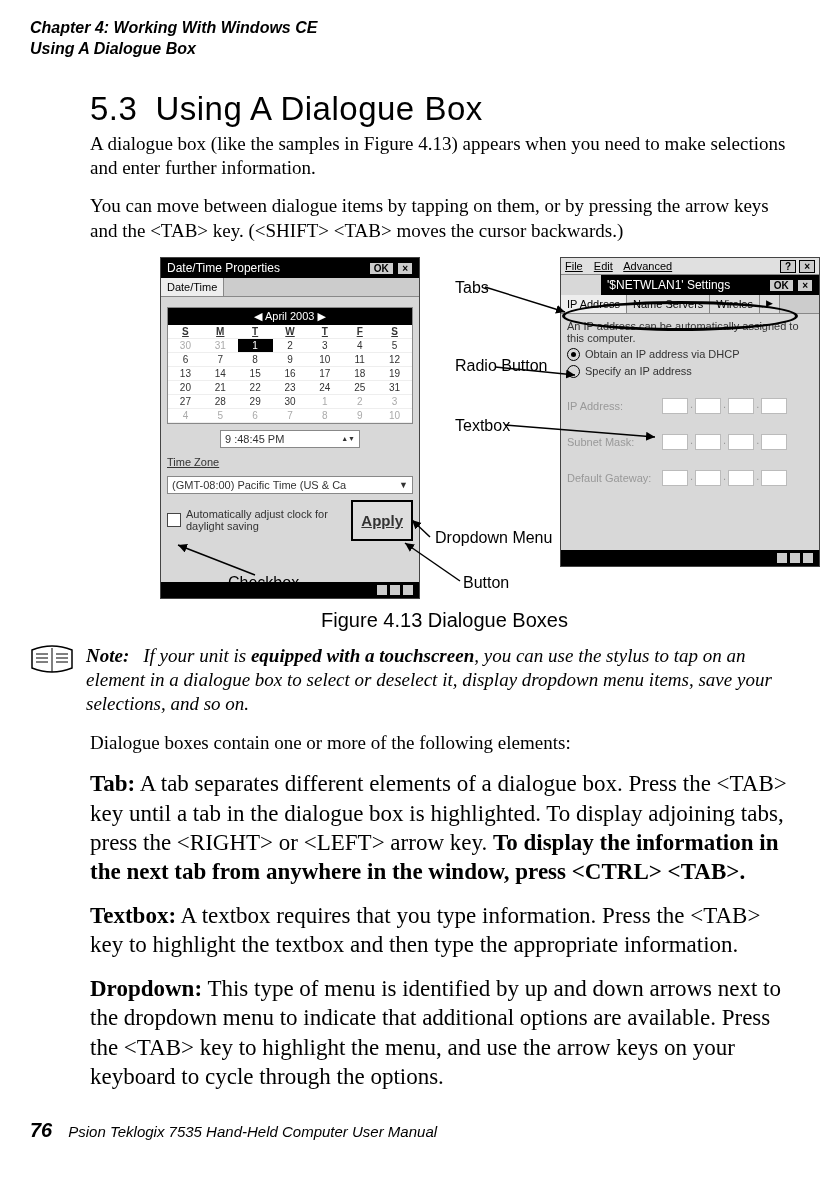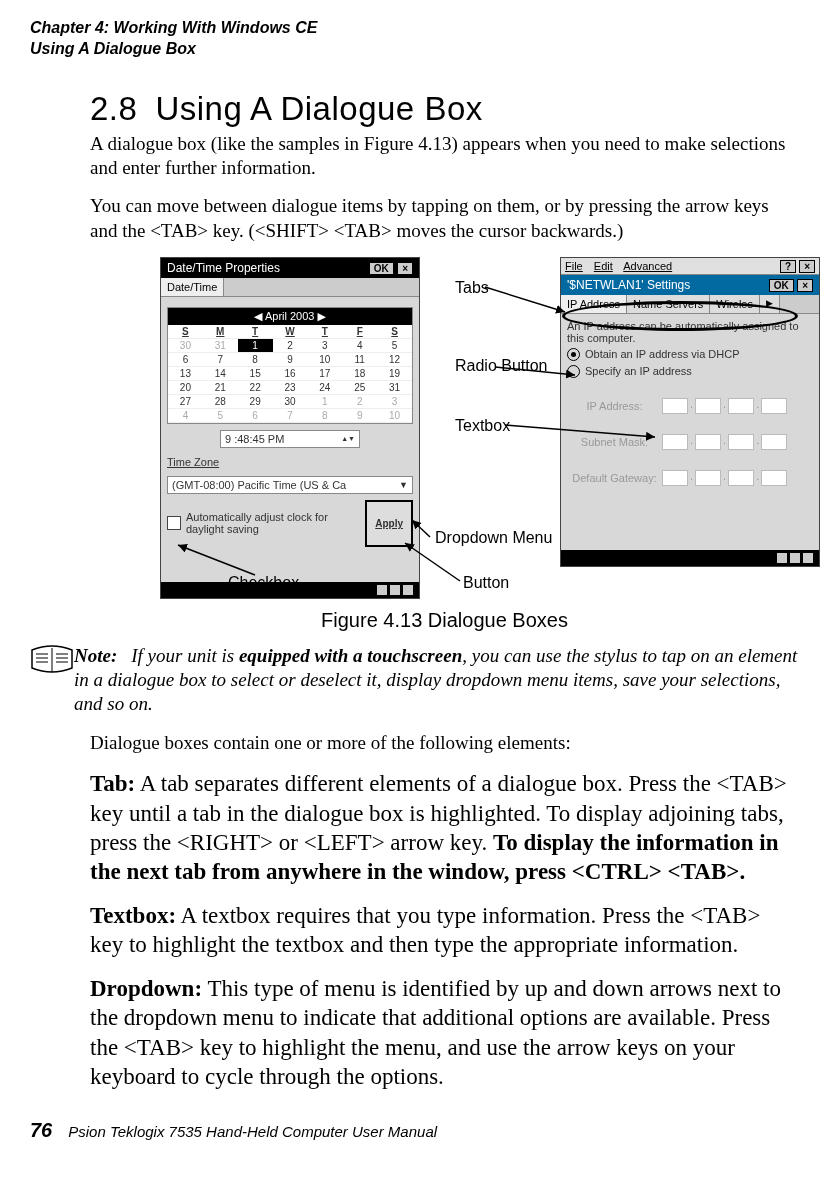--- a/index.html
+++ b/index.html
@@ -66,28 +66,29 @@
     align-items: center;
   }
   .ss-menubar {
     background: #e0e0e0;
     border-bottom: 1px solid #888;
     font-family: Arial, sans-serif;
     font-size: 11px;
     padding: 2px 4px;
   }
   .ss-subtitle {
-    background: #0369a1;
+    background: #000000;
     color: #fff;
     font-family: Arial, sans-serif;
     font-size: 12px;
     padding: 3px 6px;
     display: flex;
     justify-content: space-between;
     align-items: center;
+    margin-left: 40px;
   }
   .ss-tab-row {
     display: flex;
     font-family: Arial, sans-serif;
     font-size: 11px;
     background: #ccc;
     border-bottom: 1px solid #888;
   }
   .ss-tab {
     padding: 3px 6px;
@@ -163,39 +164,39 @@
     width: 12px;
     height: 12px;
     border: 1px solid #444;
     background: #fff;
     margin-right: 5px;
     flex-shrink: 0;
   }
   .apply-btn {
     border: 2px solid #000;
     background: #ddd;
-    font-size: 10px;
-    padding: 16px 8px;
+    font-size: 15px;
+    padding: 10px 8px;
     font-weight: bold;
     text-decoration: underline;
   }
   .radio-row { display: flex; align-items: center; margin: 4px 0; }
   .radio-o {
     width: 11px; height: 11px;
     border: 1px solid #000;
     border-radius: 50%;
     margin-right: 5px;
     display: inline-flex;
     align-items: center;
     justify-content: center;
     flex-shrink: 0;
   }
   .radio-o .dot { width: 5px; height: 5px; background: #000; border-radius: 50%; }
   .ip-grid { margin-top: 6px; font-size: 11px; color: #999; }
-  .ip-row { display: flex; align-items: center; margin: 20px 0; text-align: center; }
+  .ip-row { display: flex; align-items: center; margin: 20px 0; }
   .ip-label { width: 95px; }
   .ip-boxes { display: flex; gap: 2px; }
   .ip-b {
     width: 24px; height: 14px;
     border: 1px solid #bbb;
     background: #fff;
     text-align: center;
     font-size: 10px;
     color: #999;
   }
@@ -260,20 +261,21 @@
     text-align: center;
     font-family: "Arial Narrow", Arial, sans-serif;
     font-size: 20px;
     margin: 2px 0 12px 0;
     font-stretch: condensed;
   }
   .note-block {
     display: flex;
     align-items: flex-start;
     margin: 0 0 14px -60px;
+    gap: 12px;
   }
   .note-icon {
     width: 44px;
     flex-shrink: 0;
   }
   .note-text {
     font-size: 19px;
     font-style: italic;
     line-height: 1.28;
   }
@@ -305,21 +307,21 @@
 
 <div class="page">
   <div class="chapter-header">
     <div class="chap">Chapter 4: Working With Windows CE</div>
     <div class="subj">Using A Dialogue Box</div>
   </div>
 
   <div class="content">
 
     <h2 class="section-title">
-      <span class="num">2.8</span><span>Using A Dialogue Box</span>
+      <span class="num">5.3</span><span>Using A Dialogue Box</span>
     </h2>
 
     <p class="para">A dialogue box (like the samples in Figure 4.13) appears when you need to make selections and enter further information.</p>
     <p class="para">You can move between dialogue items by tapping on them, or by pressing the arrow keys and the &lt;TAB&gt; key. (&lt;SHIFT&gt; &lt;TAB&gt; moves the cursor backwards.)</p>
 
     <div class="figure-area">
 
       <div class="screenshot ss-left">
         <div class="ss-titlebar">
           <span>Date/Time Properties</span>

